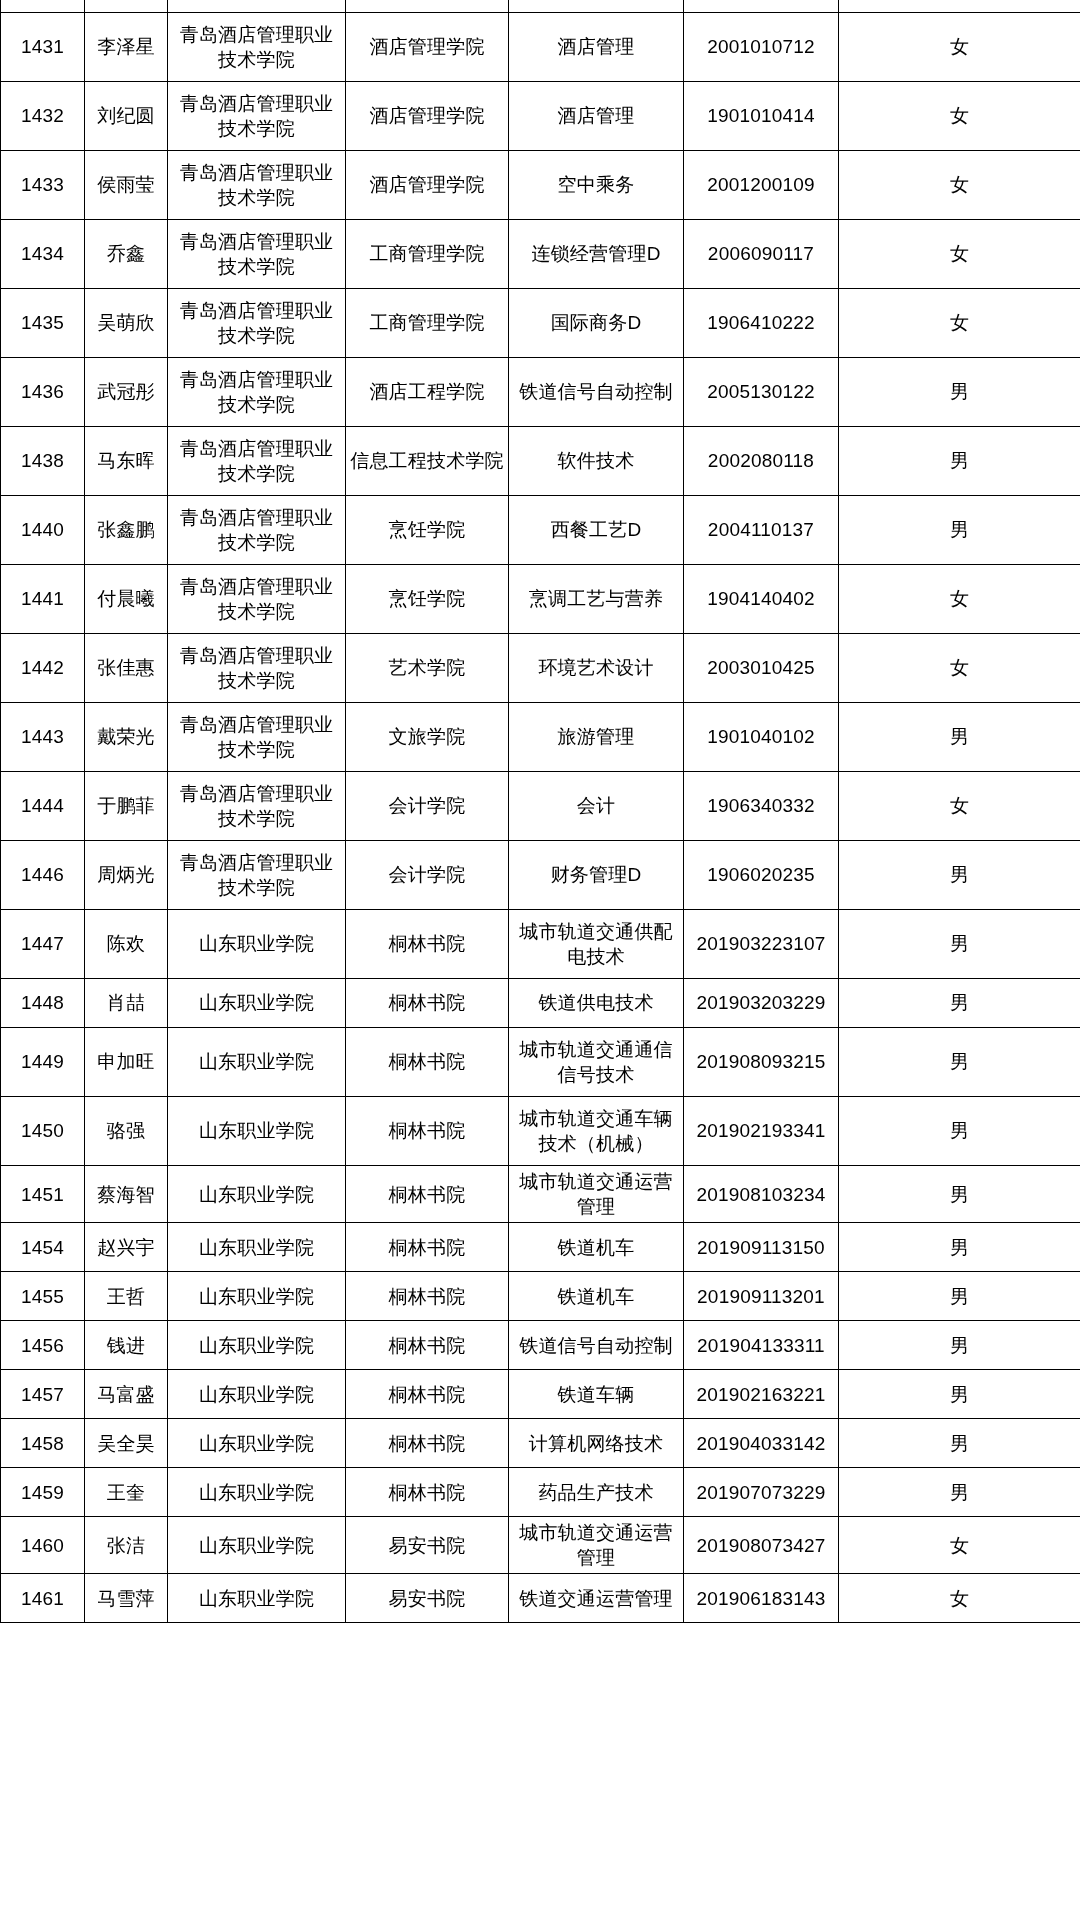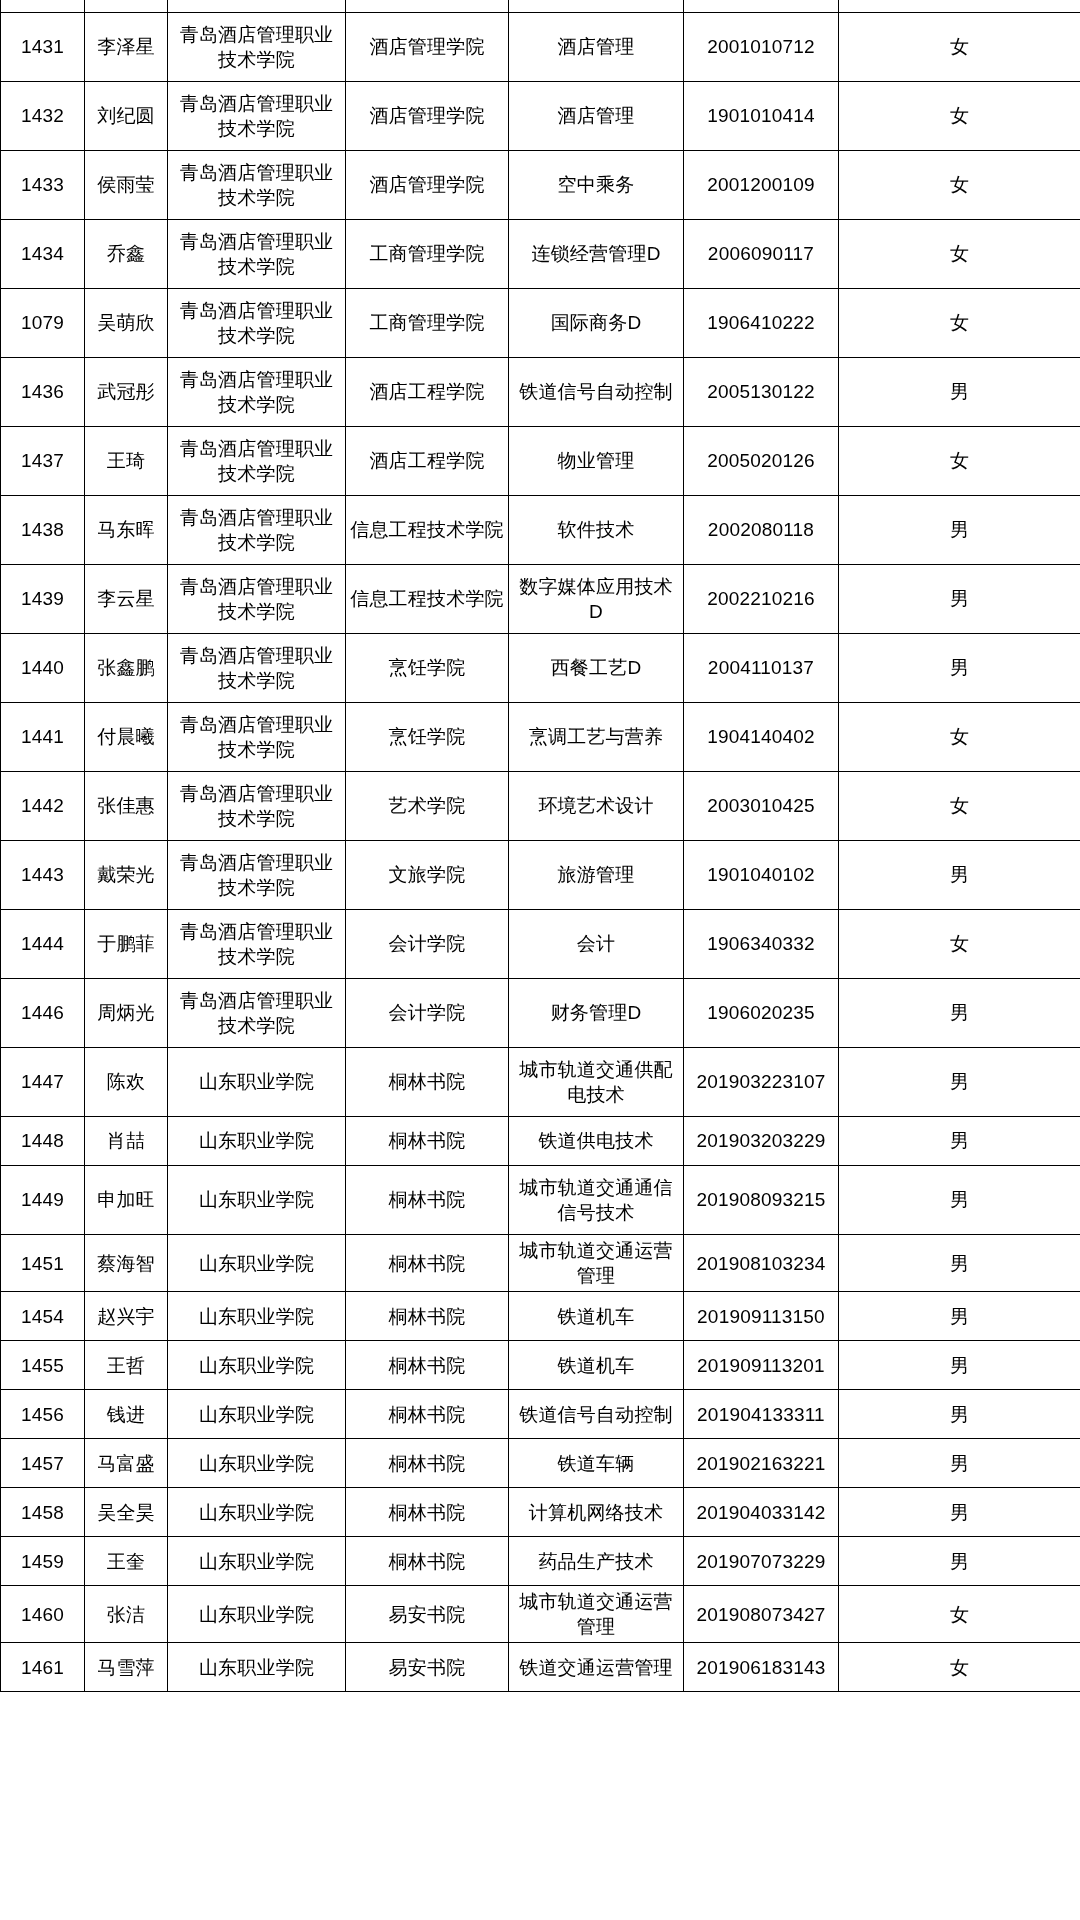--- a/index.html
+++ b/index.html
@@ -137,65 +137,47 @@
         <tr class="r2">
           <td class="seq">1434</td>
           <td class="name">乔鑫</td>
           <td class="school">青岛酒店管理职业技术学院</td>
           <td class="dept">工商管理学院</td>
           <td class="major">连锁经营管理D</td>
           <td class="sid">2006090117</td>
           <td class="gender">女</td>
         </tr>
         <tr class="r2">
-          <td class="seq">1079</td>
+          <td class="seq">1435</td>
           <td class="name">吴萌欣</td>
           <td class="school">青岛酒店管理职业技术学院</td>
           <td class="dept">工商管理学院</td>
           <td class="major">国际商务D</td>
           <td class="sid">1906410222</td>
           <td class="gender">女</td>
         </tr>
         <tr class="r2">
           <td class="seq">1436</td>
           <td class="name">武冠彤</td>
           <td class="school">青岛酒店管理职业技术学院</td>
           <td class="dept">酒店工程学院</td>
           <td class="major">铁道信号自动控制</td>
           <td class="sid">2005130122</td>
           <td class="gender">男</td>
         </tr>
         <tr class="r2">
-          <td class="seq">1437</td>
-          <td class="name">王琦</td>
-          <td class="school">青岛酒店管理职业技术学院</td>
-          <td class="dept">酒店工程学院</td>
-          <td class="major">物业管理</td>
-          <td class="sid">2005020126</td>
-          <td class="gender">女</td>
-        </tr>
-        <tr class="r2">
           <td class="seq">1438</td>
           <td class="name">马东晖</td>
           <td class="school">青岛酒店管理职业技术学院</td>
           <td class="dept">信息工程技术学院</td>
           <td class="major">软件技术</td>
           <td class="sid">2002080118</td>
           <td class="gender">男</td>
         </tr>
         <tr class="r2">
-          <td class="seq">1439</td>
-          <td class="name">李云星</td>
-          <td class="school">青岛酒店管理职业技术学院</td>
-          <td class="dept">信息工程技术学院</td>
-          <td class="major">数字媒体应用技术D</td>
-          <td class="sid">2002210216</td>
-          <td class="gender">男</td>
-        </tr>
-        <tr class="r2">
           <td class="seq">1440</td>
           <td class="name">张鑫鹏</td>
           <td class="school">青岛酒店管理职业技术学院</td>
           <td class="dept">烹饪学院</td>
           <td class="major">西餐工艺D</td>
           <td class="sid">2004110137</td>
           <td class="gender">男</td>
         </tr>
         <tr class="r2">
           <td class="seq">1441</td>
@@ -262,20 +244,29 @@
         </tr>
         <tr class="r2">
           <td class="seq">1449</td>
           <td class="name">申加旺</td>
           <td class="school">山东职业学院</td>
           <td class="dept">桐林书院</td>
           <td class="major">城市轨道交通通信信号技术</td>
           <td class="sid">201908093215</td>
           <td class="gender">男</td>
         </tr>
+        <tr class="r2">
+          <td class="seq">1450</td>
+          <td class="name">骆强</td>
+          <td class="school">山东职业学院</td>
+          <td class="dept">桐林书院</td>
+          <td class="major">城市轨道交通车辆技术（机械）</td>
+          <td class="sid">201902193341</td>
+          <td class="gender">男</td>
+        </tr>
         <tr class="r1">
           <td class="seq">1451</td>
           <td class="name">蔡海智</td>
           <td class="school">山东职业学院</td>
           <td class="dept">桐林书院</td>
           <td class="major">城市轨道交通运营管理</td>
           <td class="sid">201908103234</td>
           <td class="gender">男</td>
         </tr>
         <tr class="r1">

